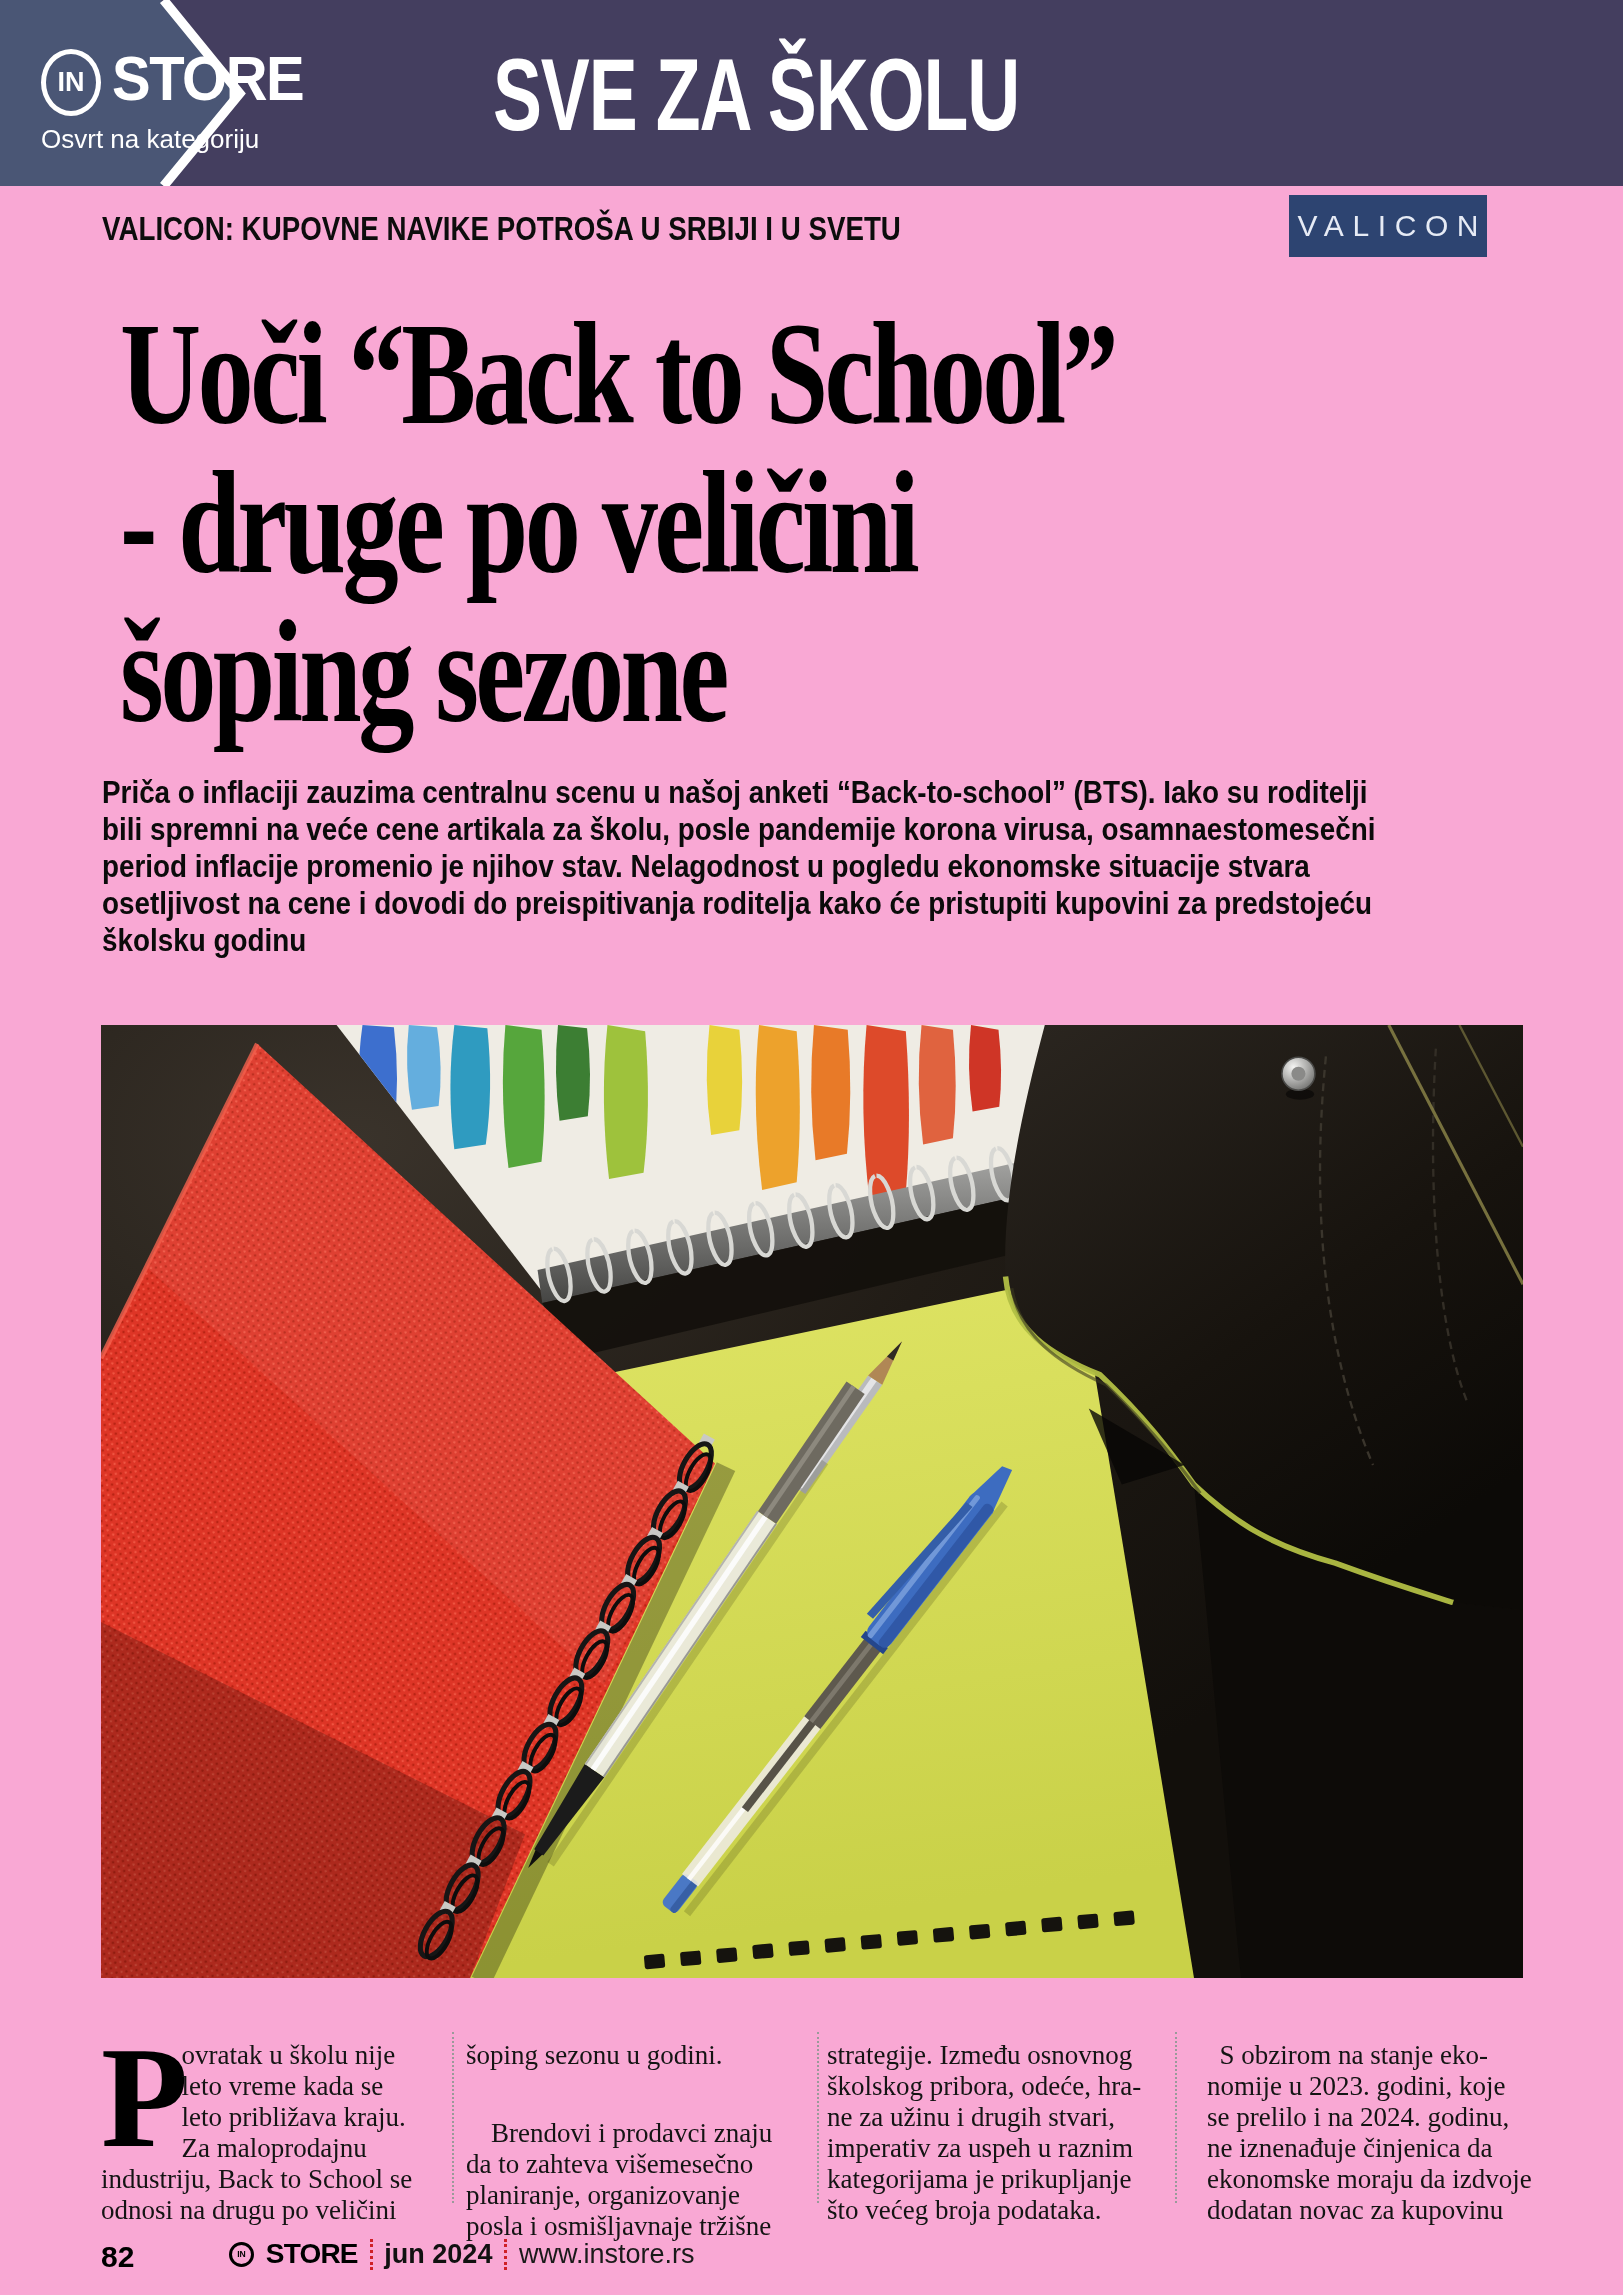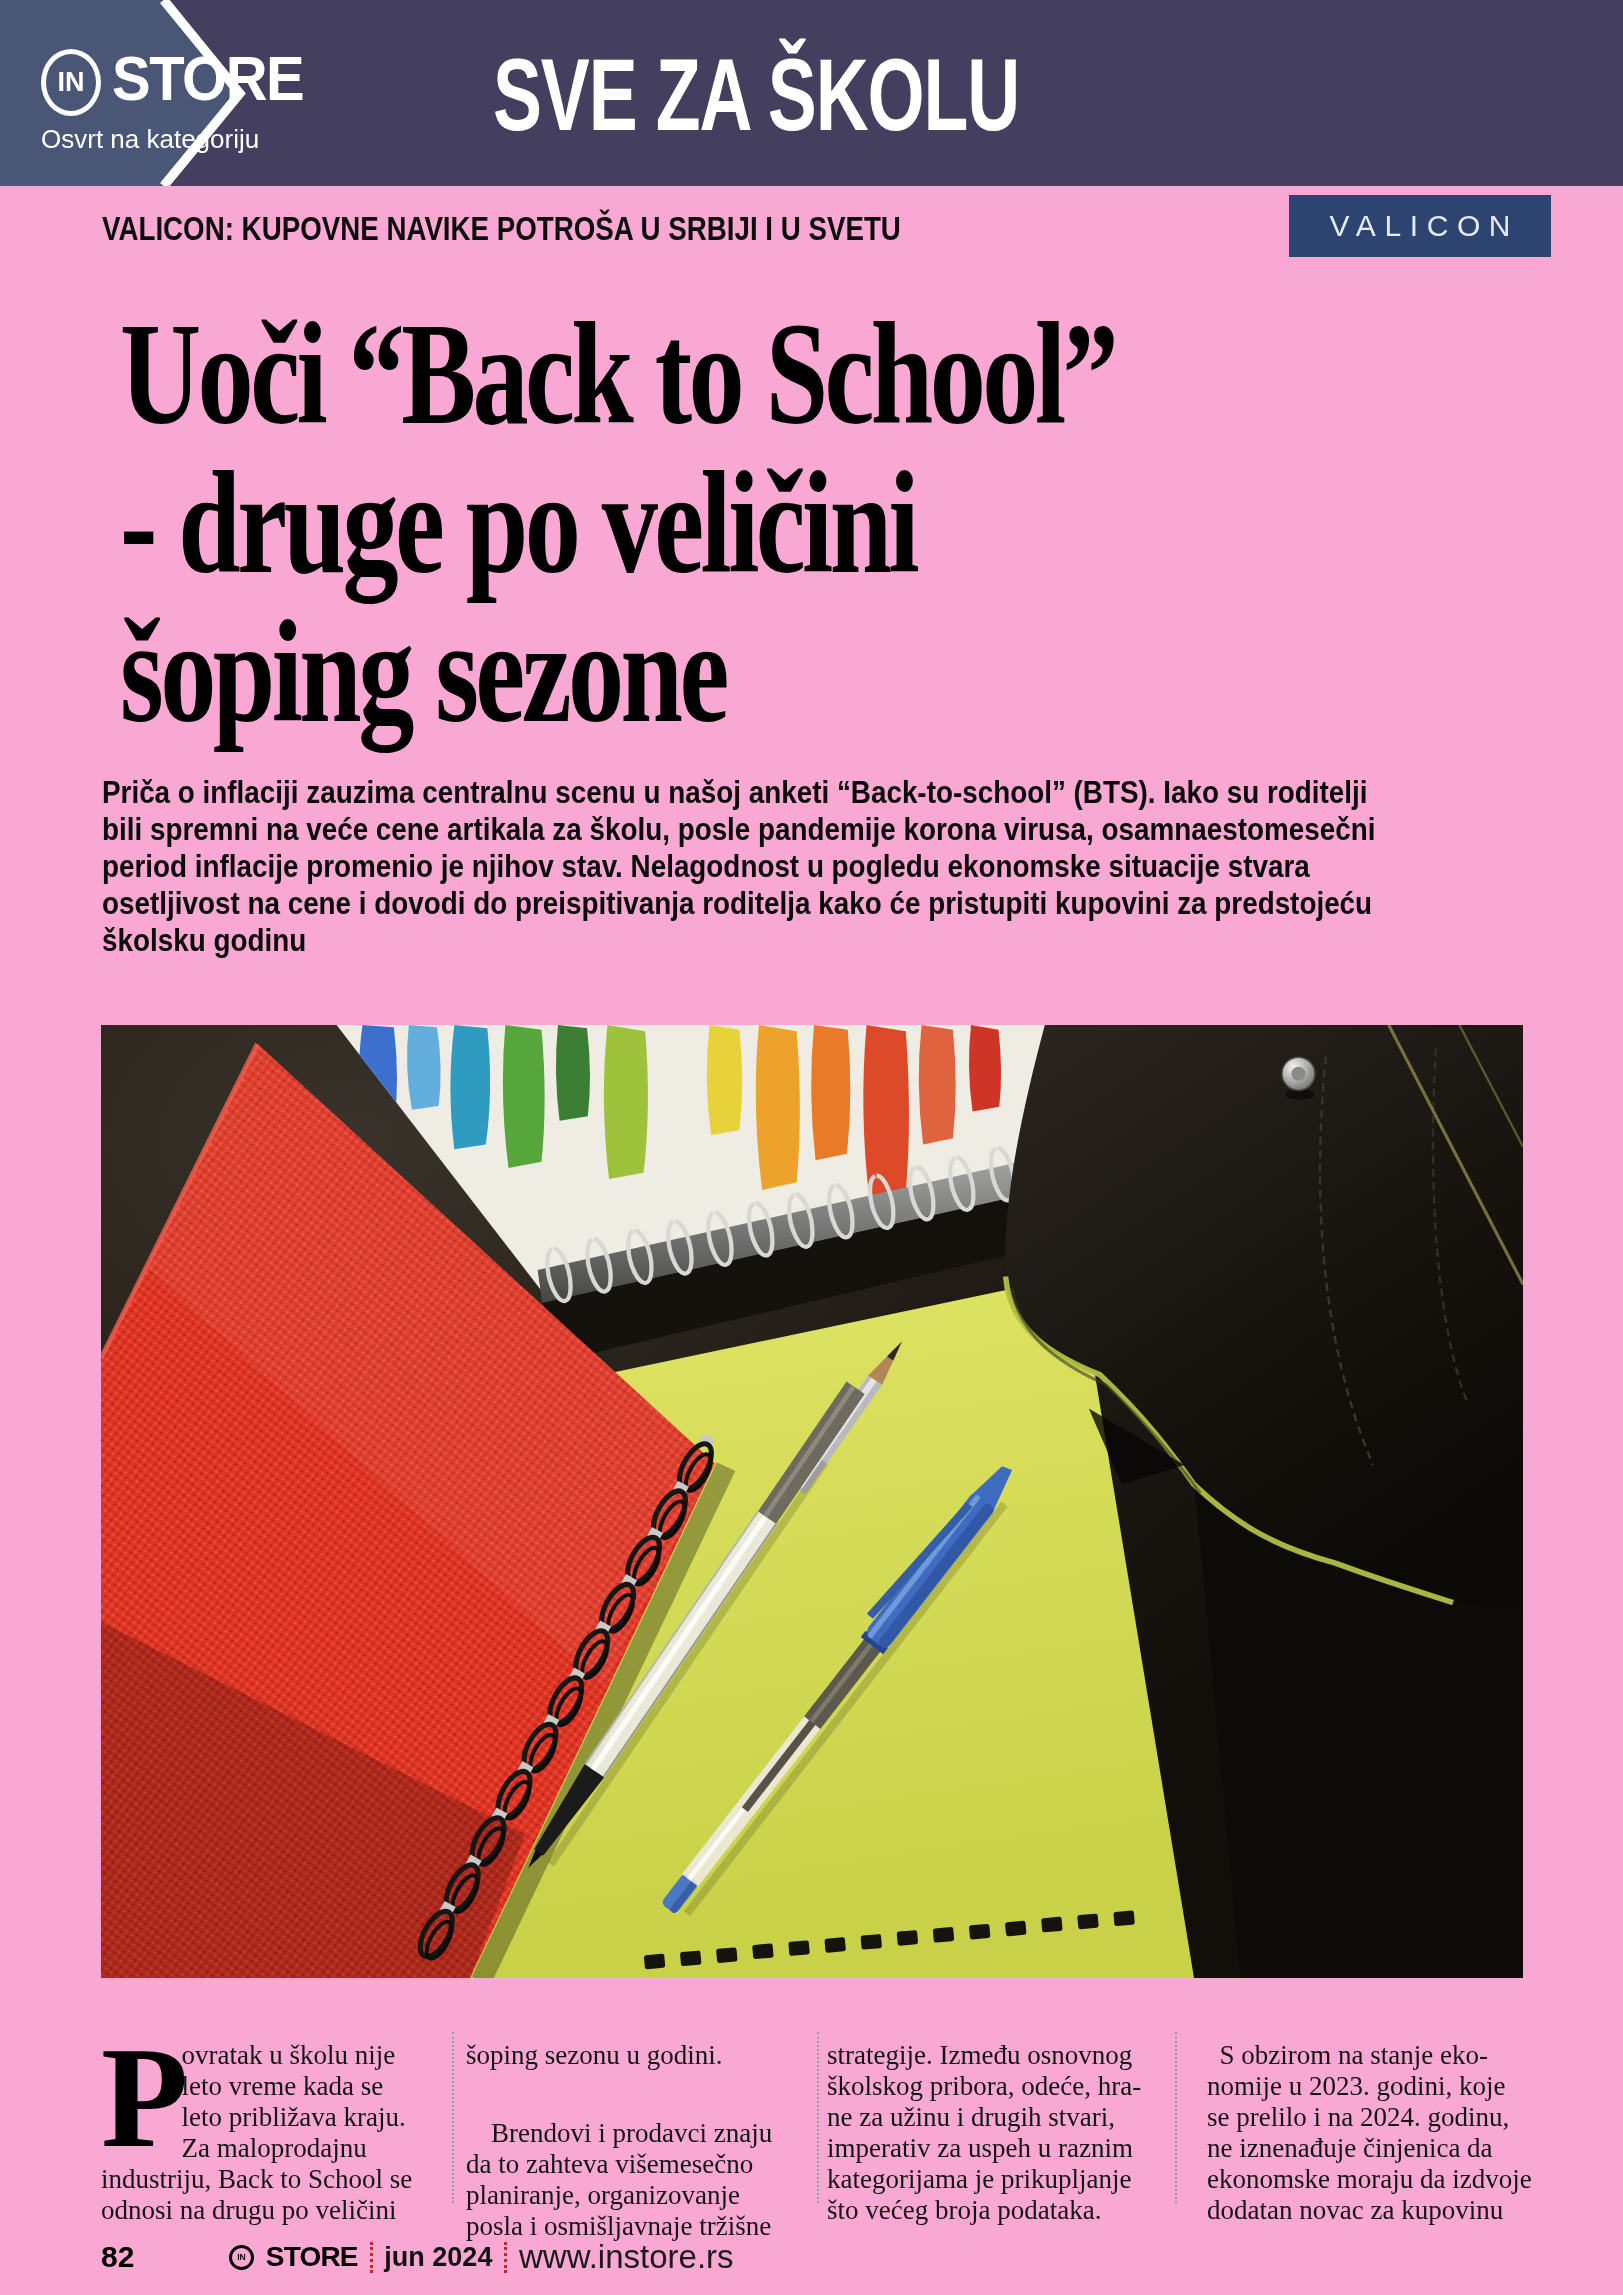--- a/index.html
+++ b/index.html
@@ -15,21 +15,21 @@
   .brand-circle{left:41px;top:49px;width:50px;height:57px;border:5.5px solid #fff;border-radius:50%;
     color:#fff;font-weight:900;font-size:27px;display:flex;align-items:center;justify-content:center;}
   .brand-word{left:112px;top:42px;font-weight:900;font-size:63px;color:#fff;letter-spacing:-1.6px;
     transform:scaleX(0.92);transform-origin:0 0;white-space:nowrap;}
   .tagline{left:41px;top:124px;font-size:26px;color:#fff;white-space:nowrap;}
   .section-title{left:493px;top:44px;font-weight:900;font-size:102px;color:#fff;letter-spacing:-1.6px;
     transform:scaleX(0.72);transform-origin:0 0;white-space:nowrap;line-height:102px;}
   
   .kicker{left:102px;top:210px;font-weight:800;font-size:33px;color:#0d0d0d;
     transform:scaleX(0.84);transform-origin:0 0;white-space:nowrap;}
-  .valicon{left:1289px;top:195px;width:262px;height:62px;background:#2D4471;color:#e6ebf5;
+  .valicon{left:1289px;top:195px;width:198px;height:62px;background:#2D4471;color:#e6ebf5;
     display:flex;align-items:center;justify-content:center;font-size:30px;font-weight:300;
     letter-spacing:8.6px;text-indent:8.6px;}
   
   .headline{left:120px;top:300px;font-family:Liberation Serif, serif;}
   .headline div{font-weight:900;font-size:146px;line-height:149px;color:#000;letter-spacing:-4.7px;
     transform:scaleX(0.77);transform-origin:0 0;white-space:nowrap;}
   .lead{left:102px;top:774px;transform:scaleX(0.87);transform-origin:0 0;}
   .lead div{font-weight:700;font-size:32px;line-height:37px;color:#0b0b0b;white-space:nowrap;}
   
   .photo{left:101px;top:1025px;width:1422px;height:953px;}
@@ -42,21 +42,21 @@
   .ind-sm{padding-left:12.6px;}
   .divider{top:2032px;height:171px;width:0;border-left:2.4px dotted #9a9a9a;}
   
   .footer-num{left:101px;top:2240px;font-weight:900;font-size:30px;color:#000;}
   .footer-line{left:229px;top:2238px;display:flex;align-items:center;gap:11.8px;}
   .f-circle{width:19px;height:19px;border:3.1px solid #000;border-radius:50%;display:flex;
     align-items:center;justify-content:center;font-weight:900;font-size:8.6px;color:#000;}
   .f-store{font-weight:900;font-size:28px;letter-spacing:-0.8px;color:#000;}
   .f-sep{width:0;height:31px;border-left:3.1px dotted #CF2027;}
   .f-issue{font-weight:700;font-size:27px;color:#111;}
-  .f-site{font-weight:400;font-size:33px;color:#1a1a1a;}
+  .f-site{font-weight:400;font-size:27px;color:#1a1a1a;}
 </style>
 </head>
 <body>
 
 <div class="page">
 
   <div class="abs band">
     <div class="abs band-left"></div>
     <div class="abs band-left-arrow"></div>
     <svg class="abs" width="1623" height="186" style="left:0;top:0;" viewBox="0 0 2067 237">

